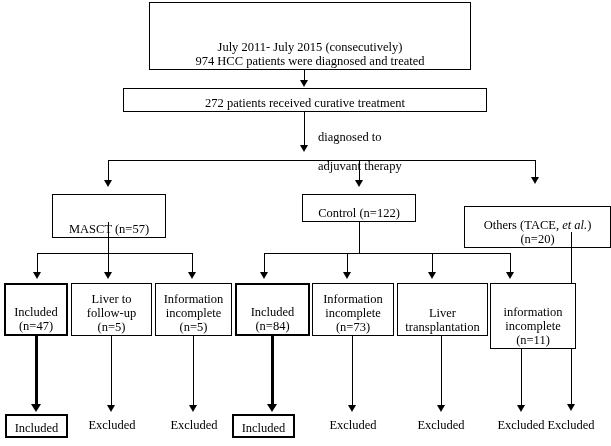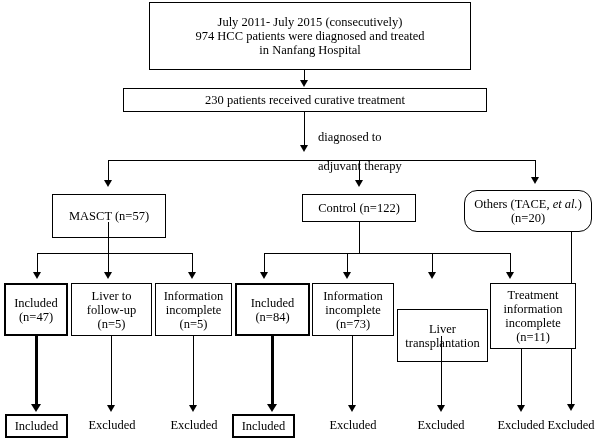--- a/index.html
+++ b/index.html
@@ -13,21 +13,21 @@
     height:446px;
     background:#fff;
     overflow:hidden;
   }
   .box{
     position:absolute;
     box-sizing:border-box;
     border:1px solid #000;
     background:#fff;
     display:flex;
-    align-items:center;
+    align-items:flex-end;
     justify-content:center;
     text-align:center;
     line-height:1.12;
     font-size:12.5px;
     padding:1px 2px;
   }
   .box.thick{ border:2.5px solid #000; font-weight:normal; }
   .box .inner{ width:100%; }
   .lbl{
     position:absolute;
@@ -62,29 +62,28 @@
 </style>
 </head>
 <body>
 
 <div id="canvas">
 
   <div class="box" style="left:149px; top:2px; width:322px; height:68px;">
     <div class="inner">
       <div>July 2011- July 2015 (consecutively)</div>
       <div>974 HCC patients were diagnosed and treated</div>
-      <div>in Nanfang Hospital</div>
     </div>
   </div>
 
   <div class="vline" style="left:304px; top:70px; height:12px;"></div>
   <div class="arrow" style="left:300px; top:80px;"></div>
 
   <div class="box" style="left:123px; top:88px; width:364px; height:24px;">
-    <div class="inner">230 patients received curative treatment</div>
+    <div class="inner">272 patients received curative treatment</div>
   </div>
 
   <div class="vline" style="left:304px; top:112px; height:35px;"></div>
   <div class="arrow" style="left:300px; top:145px;"></div>
 
   <div class="lbl" style="left:318px; top:116px; width:150px; text-align:left;">
     <div>diagnosed to</div>
     <div>adjuvant therapy</div>
   </div>
 
@@ -100,21 +99,21 @@
   <div class="arrow" style="left:531px; top:177px;"></div>
 
   <div class="box" style="left:52px; top:194px; width:114px; height:44px;">
     <div class="inner">MASCT (n=57)</div>
   </div>
 
   <div class="box" style="left:302px; top:194px; width:114px; height:28px;">
     <div class="inner">Control (n=122)</div>
   </div>
 
-  <div class="box" style="left:464px; top:190px; width:128px; height:42px;border-radius:13px;">
+  <div class="box" style="left:464px; top:206px; width:147px; height:42px;">
     <div class="inner">
       <div>Others (TACE, <em>et al.</em>)</div>
       <div>(n=20)</div>
     </div>
   </div>
 
   <div class="vline" style="left:108px; top:222px; height:31px;"></div>
   <div class="hline" style="left:37px; top:253px; width:156px;"></div>
   <div class="vline" style="left:37px; top:253px; height:21px;"></div>
   <div class="arrow" style="left:33px; top:272px;"></div>
@@ -168,30 +167,29 @@
   </div>
 
   <div class="box" style="left:312px; top:283px; width:82px; height:53px;">
     <div class="inner">
       <div>Information</div>
       <div>incomplete</div>
       <div>(n=73)</div>
     </div>
   </div>
 
-  <div class="box" style="left:397px; top:283px; width:91px; height:53px;margin-top:26px;">
+  <div class="box" style="left:397px; top:283px; width:91px; height:53px;">
     <div class="inner">
       <div>Liver</div>
       <div>transplantation</div>
     </div>
   </div>
 
   <div class="box" style="left:490px; top:283px; width:86px; height:66px;">
     <div class="inner">
-      <div>Treatment</div>
       <div>information</div>
       <div>incomplete</div>
       <div>(n=11)</div>
     </div>
   </div>
 
   <div class="vline thick" style="left:35px; top:336px; height:72px;"></div>
   <div class="arrow big" style="left:31px; top:404px;"></div>
 
   <div class="vline" style="left:111px; top:336px; height:72px;"></div>

